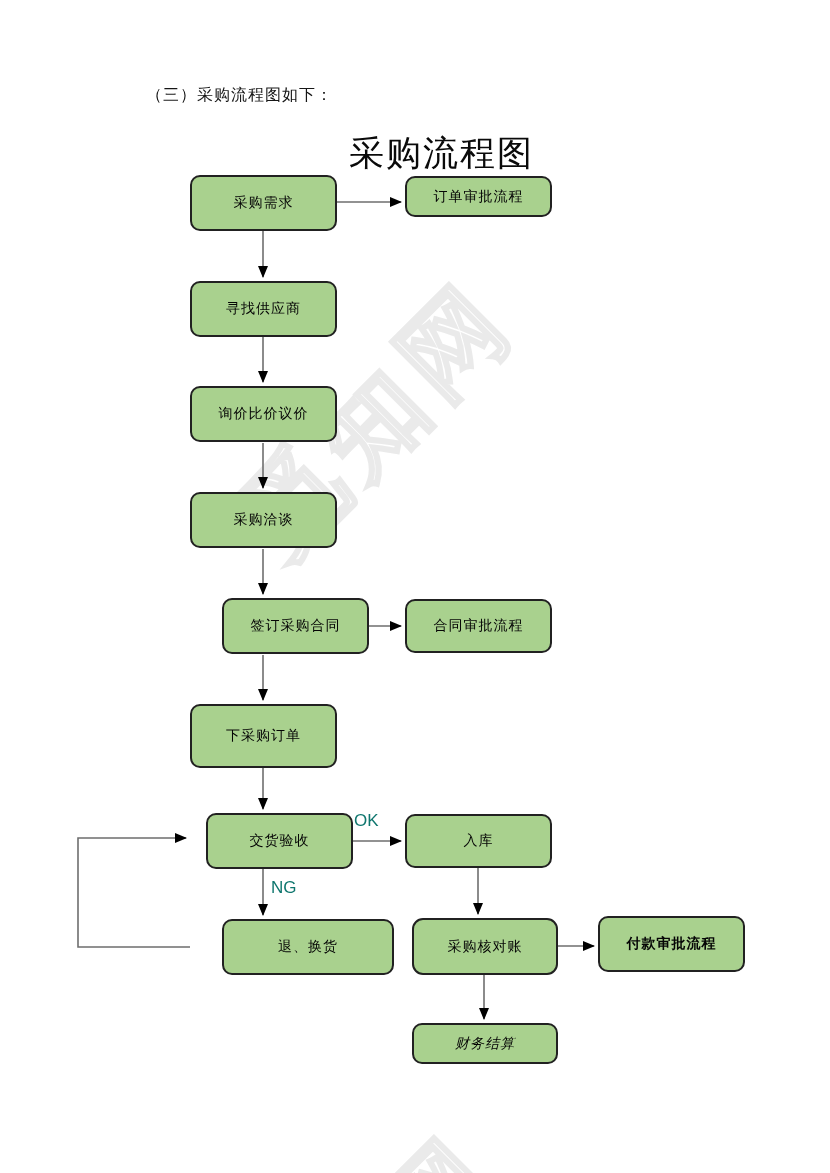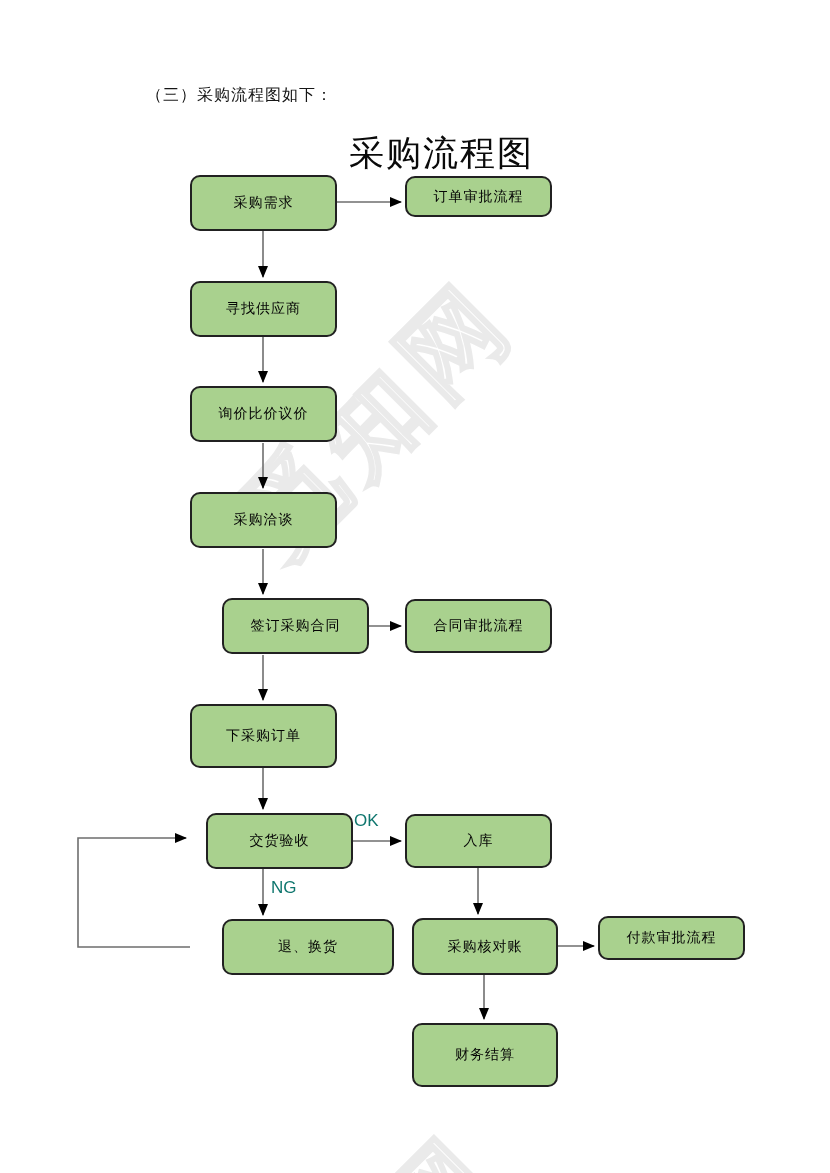--- a/index.html
+++ b/index.html
@@ -126,14 +126,14 @@
 <div class="node" style="left:190px; top:281px; width:147px; height:56px;">寻找供应商</div>
 <div class="node" style="left:190px; top:386px; width:147px; height:56px;text-align:center;">询价比价议价</div>
 <div class="node" style="left:190px; top:492px; width:147px; height:56px;">采购洽谈</div>
 <div class="node" style="left:190px; top:598px; width:147px; height:56px;margin-left:32px;">签订采购合同</div>
 <div class="node" style="left:405px; top:599px; width:147px; height:54px;">合同审批流程</div>
 <div class="node" style="left:190px; top:704px; width:147px; height:64px;">下采购订单</div>
 <div class="node" style="left:190px; top:813px; width:147px; height:56px;margin-left:16px;">交货验收</div>
 <div class="node" style="left:405px; top:814px; width:147px; height:54px;text-align:center;">入库</div>
 <div class="node" style="left:190px; top:919px; width:172px; height:56px;margin-left:32px;">退、换货</div>
 <div class="node" style="left:412px; top:918px; width:146px; height:57px;border-radius:11px;">采购核对账</div>
-<div class="node" style="left:598px; top:916px; width:147px; height:44px;">付款审批流程</div>
-<div class="node" style="left:412px; top:1023px; width:146px; height:64px;">财务结算</div>
+<div class="node" style="left:598px; top:916px; width:147px; height:56px;font-weight:bold;">付款审批流程</div>
+<div class="node" style="left:412px; top:1023px; width:146px; height:41px;font-style:italic;">财务结算</div>
 
 </body></html>

